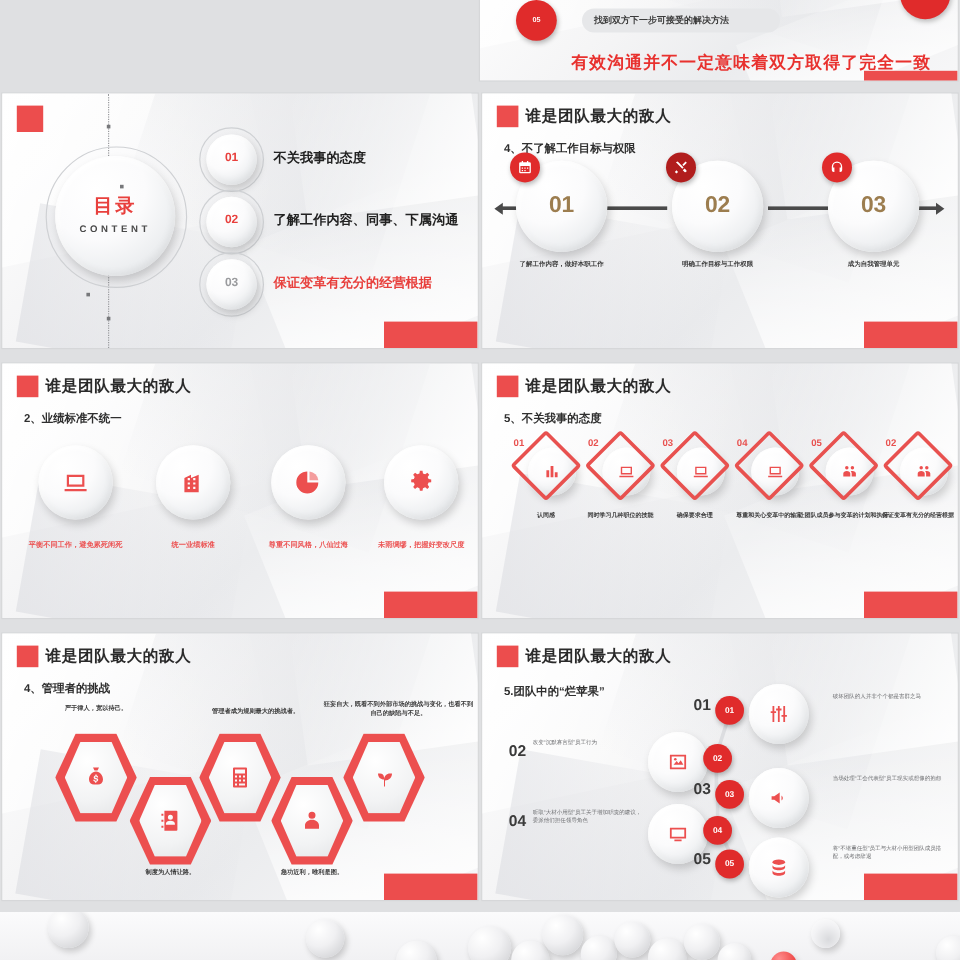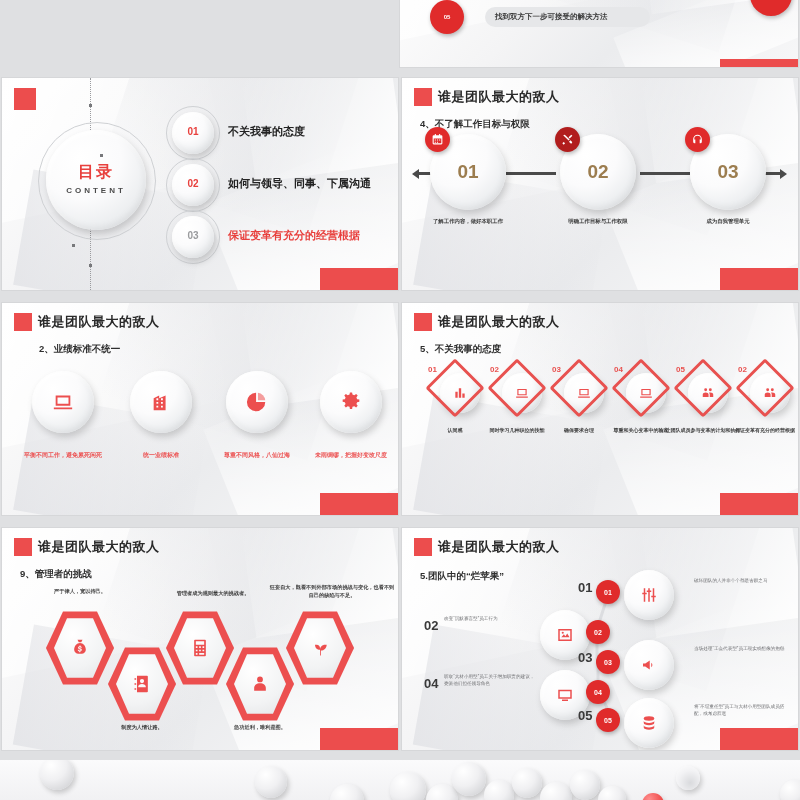--- a/index.html
+++ b/index.html
@@ -114,20 +114,21 @@
   <div class="slide" id="slideA">
     <div class="poly">
       <i class="f1"></i>
         <i class="f2"></i>
         <i class="f3"></i>
         <i class="f5"></i>
     </div>
     <div class="pillbar" style="left:85px;top:55px;width:165px;height:20px;"></div>
     <div class="badge" style="left:30px;top:48px;width:34px;height:34px;font-size:6px;">05</div>
     <div class="pilltxt" style="position:absolute;left:95px;top:60px;">找到双方下一步可接受的解决方法</div>
+    <div class="bigred" style="position:absolute;left:76px;top:92px;">有效沟通并不一定意味着双方取得了完全一致</div>
     <div class="redsq" style="right:0;bottom:-20px;width:78px;height:28px;"></div>
   </div>
 
   <div style="position:absolute;right:8px;top:-26px;width:42px;height:42px;border-radius:50%;background:#e02b2b;box-shadow:1px 2px 4px rgba(0,0,0,.25);"></div>
 
   <div class="slide" id="slideB" style="left:2px;top:78px;width:396px;height:212px;">
     <div class="poly">
       <i class="f1"></i>
         <i class="f2"></i>
         <i class="f3"></i>
@@ -153,21 +154,21 @@
       <div class="ring" style="left:164px;top:28px;width:52px;height:52px;"></div>
       <div class="orb" style="left:170px;top:34px;width:42px;height:42px;"></div>
       <div style="position:absolute;left:170px;top:48px;width:42px;text-align:center;font-size:10px;font-weight:bold;color:#e8403d;">01</div>
       <div style="position:absolute;left:226px;top:46px;font-size:11px;font-weight:bold;color:#222;">不关我事的态度</div>
     </div>
 
     <div>
       <div class="ring" style="left:164px;top:80px;width:52px;height:52px;"></div>
       <div class="orb" style="left:170px;top:86px;width:42px;height:42px;"></div>
       <div style="position:absolute;left:170px;top:100px;width:42px;text-align:center;font-size:10px;font-weight:bold;color:#e8403d;">02</div>
-      <div style="position:absolute;left:226px;top:98px;font-size:11px;font-weight:bold;color:#222;">如何与领导、同事、下属沟通</div>
+      <div style="position:absolute;left:226px;top:98px;font-size:11px;font-weight:bold;color:#222;">了解工作内容、同事、下属沟通</div>
     </div>
 
     <div>
       <div class="ring" style="left:164px;top:132px;width:52px;height:52px;"></div>
       <div class="orb" style="left:170px;top:138px;width:42px;height:42px;"></div>
       <div style="position:absolute;left:170px;top:152px;width:42px;text-align:center;font-size:10px;font-weight:bold;color:#9a9b9e;">03</div>
       <div style="position:absolute;left:226px;top:150px;font-size:11px;font-weight:bold;color:#e8403d;">保证变革有充分的经营根据</div>
     </div>
   </div>
 
@@ -232,21 +233,21 @@
       <i class="f1"></i>
         <i class="f2"></i>
         <i class="f3"></i>
         <i class="f4"></i>
         <i class="f5"></i>
     </div>
     <div class="s-head" style="left:12px;top:10px;">
       <span class="mark"></span>
       <span class="ttl">谁是团队最大的敌人</span>
     </div>
-    <div class="s-sub" style="left:18px;top:40px;margin-left:19px;">2、业绩标准不统一</div>
+    <div class="s-sub" style="left:18px;top:40px;">2、业绩标准不统一</div>
 
     <div>
       <div class="orb" style="left:30px;top:68px;width:62px;height:62px;"></div>
       <div class="hexicon" style="left:30px;top:68px;width:62px;height:62px;">
         <svg viewBox="0 0 24 24" width="22" height="22" fill="#e8514f">
             <path d="M4 5h16v11H4V5zm2 2v7h12V7H6zM2 18h20v2H2v-2z"></path>
           </svg>
       </div>
       <div class="cap capred" style="left:10px;top:148px;width:102px;font-size:6px;">平衡不同工作，避免累死闲死</div>
     </div>
@@ -384,21 +385,21 @@
       <i class="f1"></i>
         <i class="f2"></i>
         <i class="f3"></i>
         <i class="f4"></i>
         <i class="f5"></i>
     </div>
     <div class="s-head" style="left:12px;top:10px;">
       <span class="mark"></span>
       <span class="ttl">谁是团队最大的敌人</span>
     </div>
-    <div class="s-sub" style="left:18px;top:40px;">9、管理者的挑战</div>
+    <div class="s-sub" style="left:18px;top:40px;">4、管理者的挑战</div>
 
     <div>
       <div class="hex" style="left:44px;top:82px;width:68px;height:76px;"></div>
       <div class="hexin" style="left:52px;top:89px;width:52px;height:62px;"></div>
       <div class="hexicon" style="left:52px;top:89px;width:52px;height:62px;">
         <svg viewBox="0 0 24 24" width="20" height="20" fill="#e8514f">
             <path d="M9 2h6l-1.5 3h-3L9 2zm3 4c4 0 7 4 7 8a5 5 0 0 1-5 5h-4a5 5 0 0 1-5-5c0-4 3-8 7-8zm.6 3h-1.2v1c-1 .2-1.7.9-1.7 1.8 0 1.1.9 1.6 2 1.9 1 .2 1.2.4 1.2.8 0 .3-.3.6-1 .6-.8 0-1.3-.3-1.4-.9H9.2c.1 1 .8 1.7 1.9 1.9v1h1.2v-1c1.2-.2 1.9-.9 1.9-1.9 0-1.2-1-1.7-2.1-1.9-1-.2-1.2-.4-1.2-.7 0-.3.3-.6.9-.6.7 0 1 .3 1.1.8h1.3c-.1-1-.7-1.6-1.6-1.8V9z"></path>
           </svg>
       </div>
       <div class="cap" style="left:22px;top:60px;width:112px;font-size:5.2px;">严于律人，宽以待己。</div>

